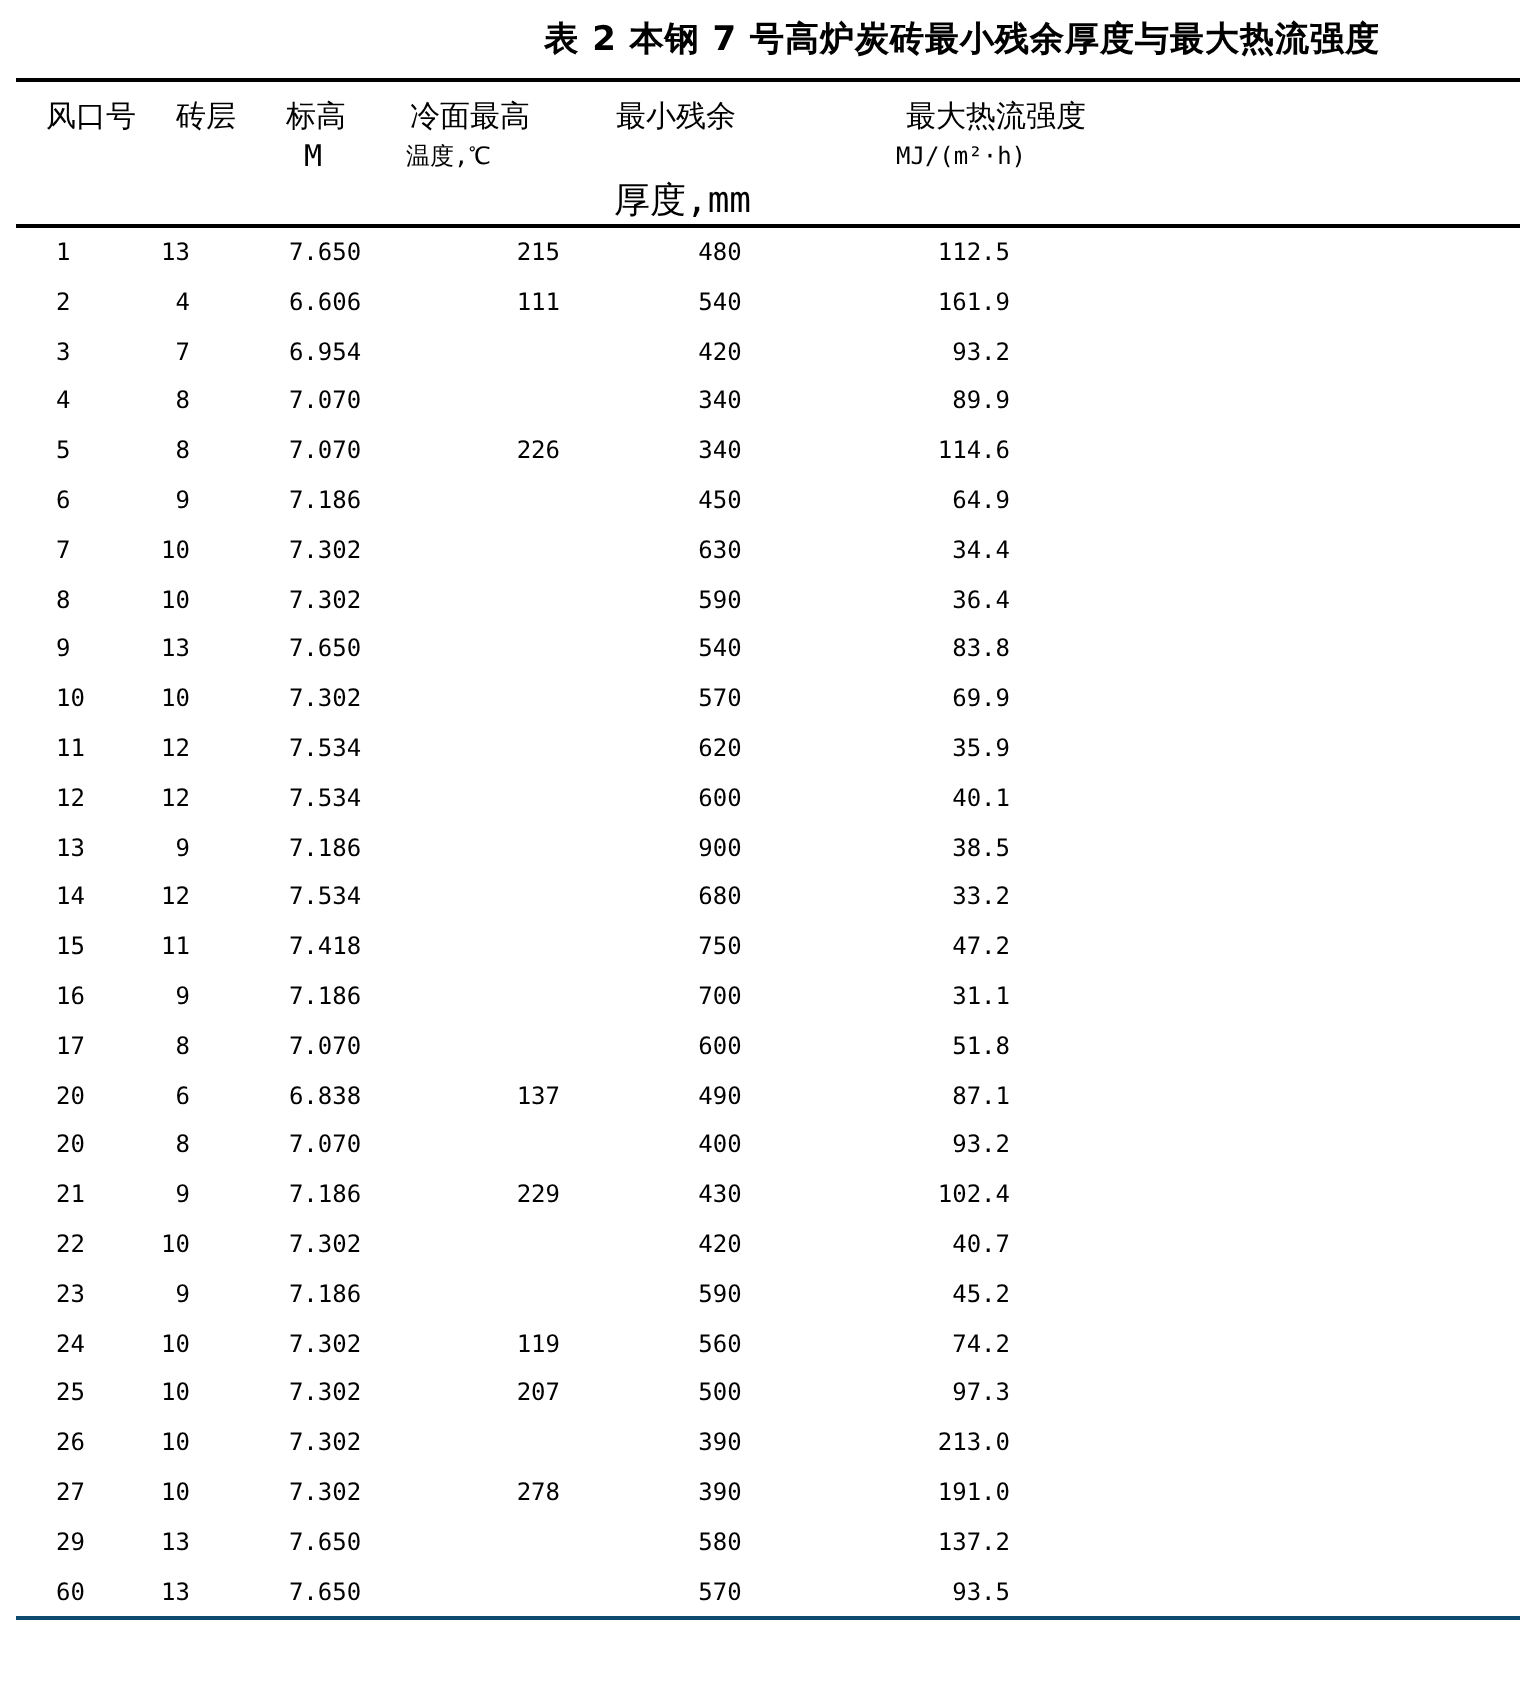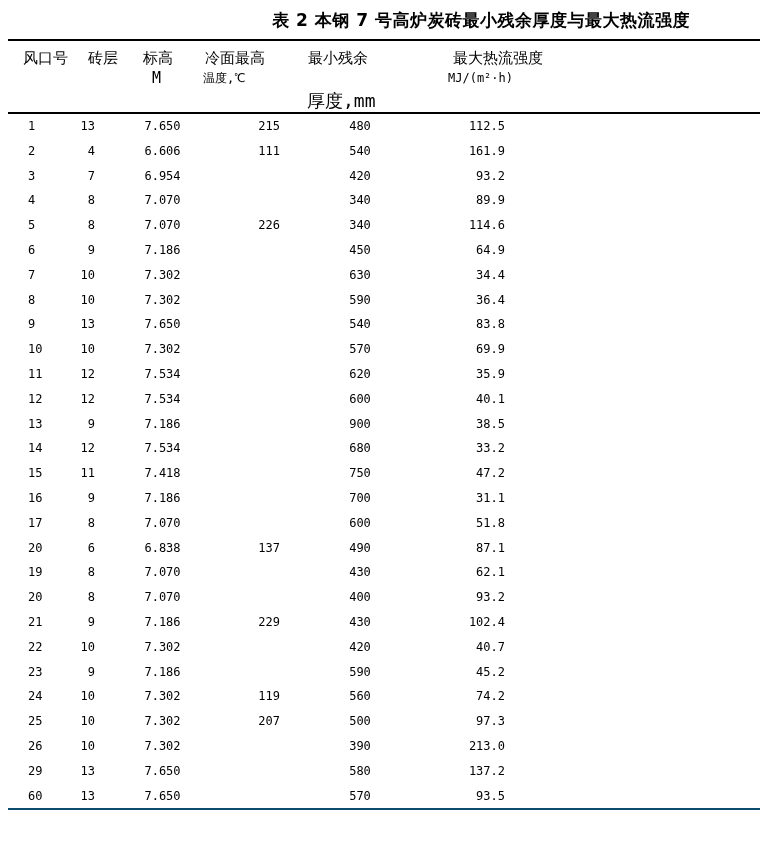--- a/index.html
+++ b/index.html
@@ -264,28 +264,20 @@
         </tr>
         <tr>
           <td class="c1">20</td>
           <td class="c2">6</td>
           <td class="c3">6.838</td>
           <td class="c4">137</td>
           <td class="c5">490</td>
           <td class="c6">87.1</td>
         </tr>
         <tr>
-          <td class="c1">19</td>
-          <td class="c2">8</td>
-          <td class="c3">7.070</td>
-          <td class="c4"></td>
-          <td class="c5">430</td>
-          <td class="c6">62.1</td>
-        </tr>
-        <tr>
           <td class="c1">20</td>
           <td class="c2">8</td>
           <td class="c3">7.070</td>
           <td class="c4"></td>
           <td class="c5">400</td>
           <td class="c6">93.2</td>
         </tr>
         <tr>
           <td class="c1">21</td>
           <td class="c2">9</td>
@@ -328,20 +320,28 @@
         </tr>
         <tr>
           <td class="c1">26</td>
           <td class="c2">10</td>
           <td class="c3">7.302</td>
           <td class="c4"></td>
           <td class="c5">390</td>
           <td class="c6">213.0</td>
         </tr>
         <tr>
+          <td class="c1">27</td>
+          <td class="c2">10</td>
+          <td class="c3">7.302</td>
+          <td class="c4">278</td>
+          <td class="c5">390</td>
+          <td class="c6">191.0</td>
+        </tr>
+        <tr>
           <td class="c1">29</td>
           <td class="c2">13</td>
           <td class="c3">7.650</td>
           <td class="c4"></td>
           <td class="c5">580</td>
           <td class="c6">137.2</td>
         </tr>
         <tr>
           <td class="c1">60</td>
           <td class="c2">13</td>

